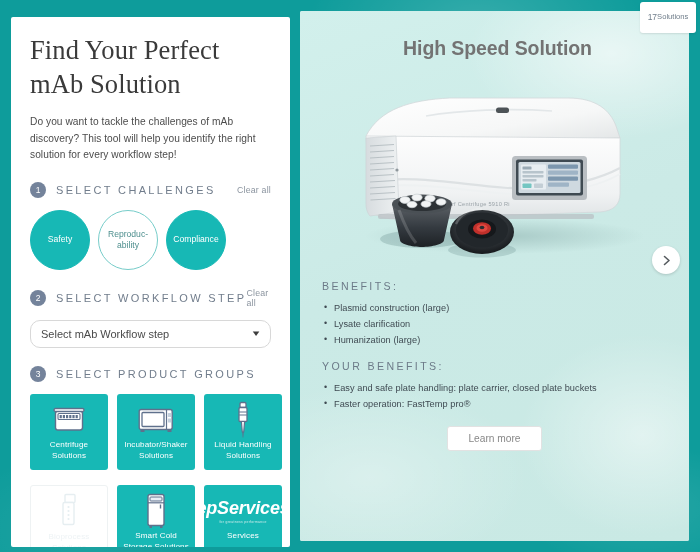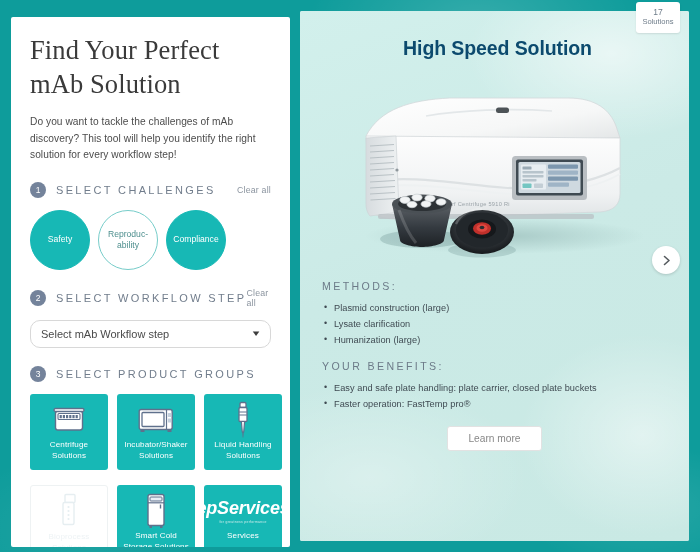--- a/index.html
+++ b/index.html
@@ -229,21 +229,21 @@
       radial-gradient(ellipse 170px 140px at 88% 80%, rgba(255,255,255,.45), rgba(255,255,255,0) 72%),
       radial-gradient(ellipse 220px 130px at 18% 88%, rgba(255,255,255,.30), rgba(255,255,255,0) 72%),
       linear-gradient(160deg, #d2f0ec 0%, #cbeae6 45%, #c9e9e4 100%);
   }
   .right-content { position: relative; z-index: 2; height: 100%; }
 
   .panel-title {
     text-align: center;
     font-size: 19.5px;
     font-weight: bold;
-    color: #0c4a6e;
+    color: #737373;
     padding-top: 26px;
     letter-spacing: -0.1px;
     padding-left: 6px;
   }
 
   .product-image {
     position: relative;
     height: 200px;
     margin-top: 4px;
   }
@@ -302,28 +302,27 @@
     padding: 6px 20px;
     font-size: 10.2px;
     color: #888888;
     cursor: pointer;
     font-family: "Liberation Sans", sans-serif;
   }
 
   
   .solutions-badge {
     position: absolute;
-    right: 20px;
+    right: 4px;
     top: 2px;
-    width: 44px;
+    width: 56px;
     height: 31px;
     background: #ffffff;
     border-radius: 3px;
     display: flex;
-    flex-direction: column;
     align-items: center;
     justify-content: center;
     z-index: 9;
     box-shadow: 0 1px 2px rgba(0,0,0,.10);
   }
   .sb-count { font-size: 8.5px; color: #6f7d8a; line-height: 1.15; }
   .sb-label { font-size: 7.6px; color: #6f7d8a; line-height: 1.15; }
 </style>
 </head>
 <body>
@@ -575,21 +574,21 @@
 
         <div class="next-btn">
           <svg width="13" height="13" viewBox="0 0 13 13">
             <polyline points="4.5,2.5 9,6.5 4.5,10.5" fill="none" stroke="#555a5e" stroke-width="1.6" stroke-linecap="round" stroke-linejoin="round"></polyline>
           </svg>
         </div>
       </div>
 
       <div class="info-block">
 
-        <div class="info-head">METHODS:</div>
+        <div class="info-head">BENEFITS:</div>
         <ul class="info-list">
           <li>Plasmid construction (large)</li>
           <li>Lysate clarification</li>
           <li>Humanization (large)</li>
         </ul>
 
         <div class="info-head">YOUR BENEFITS:</div>
         <ul class="info-list">
           <li>Easy and safe plate handling: plate carrier, closed plate buckets</li>
           <li>Faster operation: FastTemp pro®</li>

